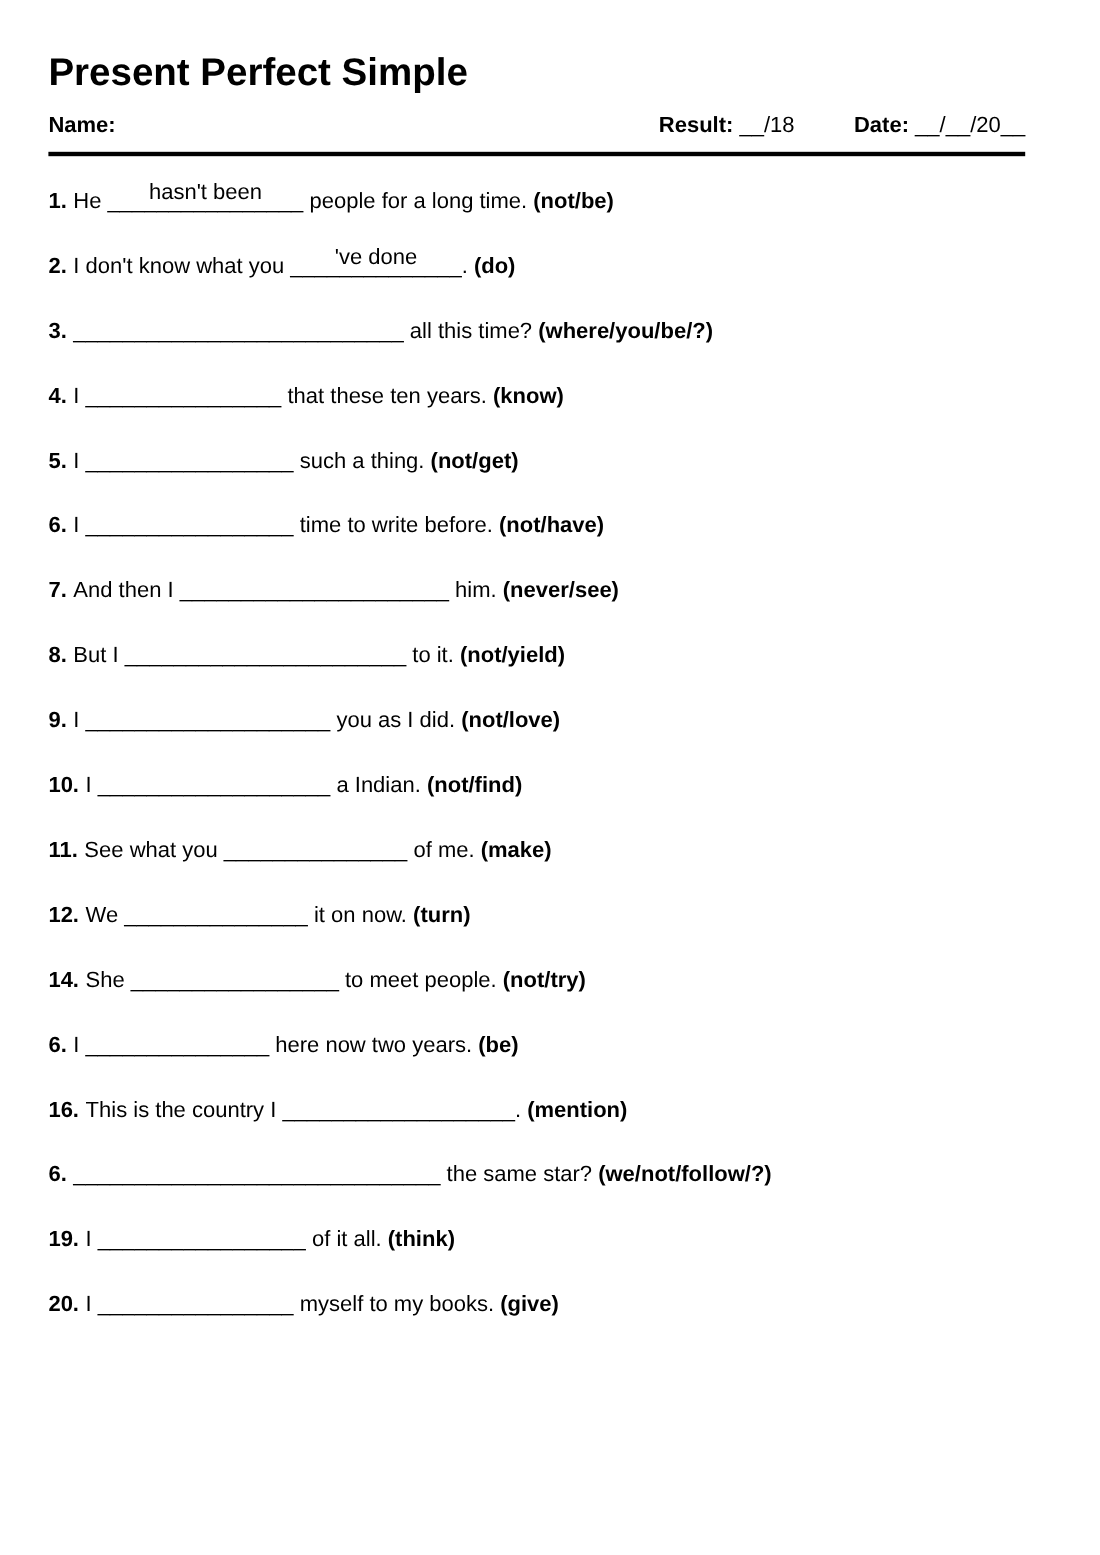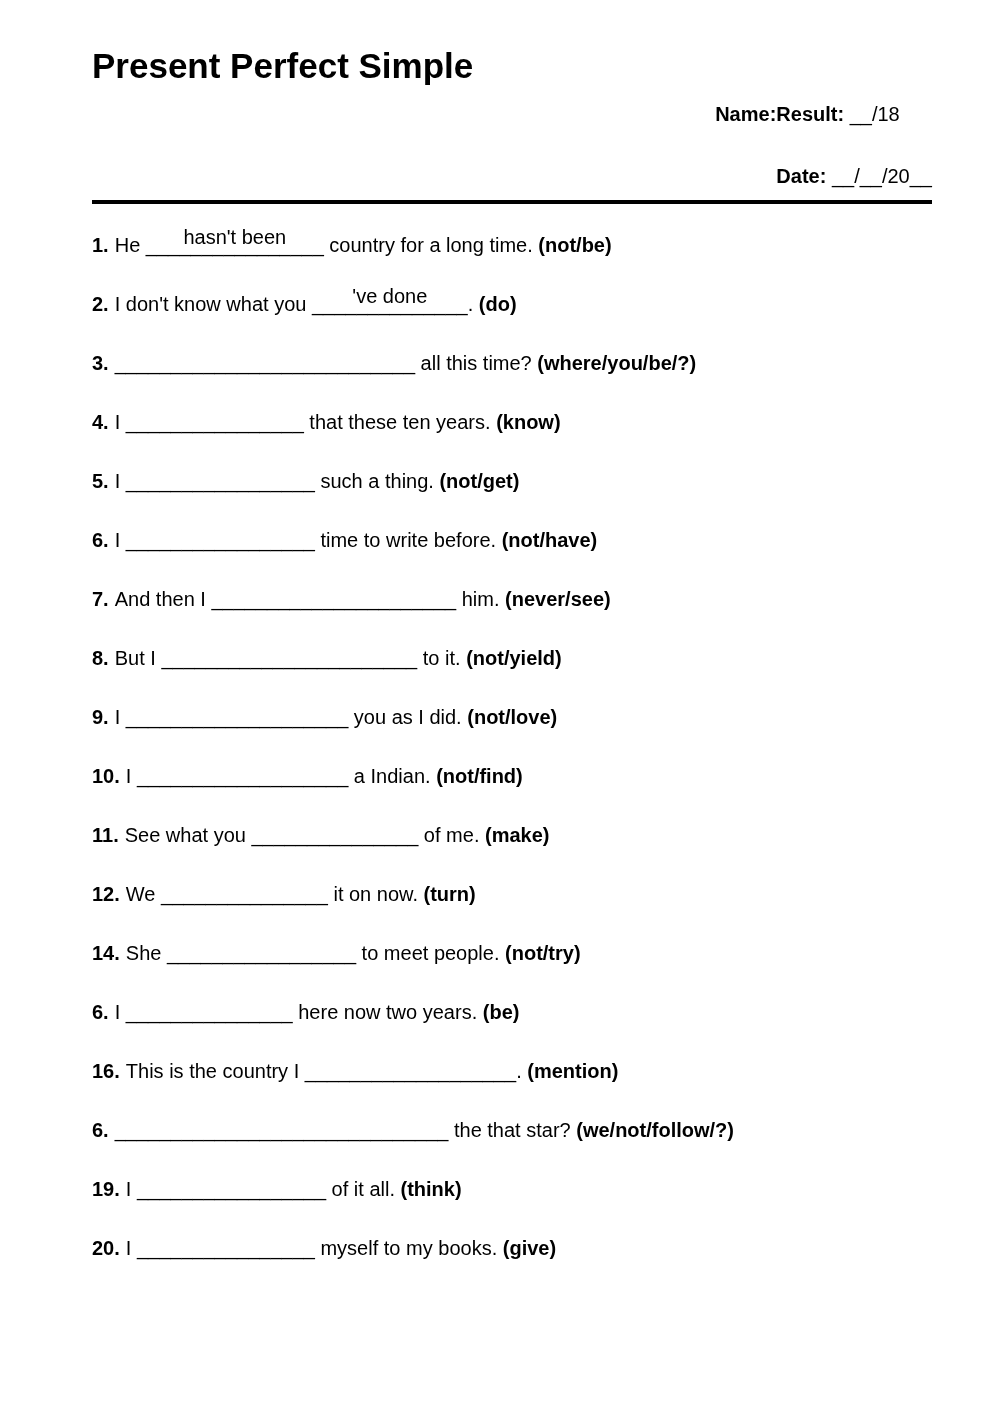--- a/index.html
+++ b/index.html
@@ -6,41 +6,40 @@
     margin: 0;
     padding: 0;
     background: #ffffff;
     color: #000000;
     font-family: "Liberation Sans", sans-serif;
   }
   .page {
     width: 1000px;
     height: 1414px;
     box-sizing: border-box;
-    padding: 46px 68px 0 92px;
+    padding: 46px 68px 0 44px;
     overflow: hidden;
     background: #ffffff;
   }
   .title {
     font-size: 35px;
     font-weight: bold;
     line-height: 1.15;
     margin: 0 0 16px 0;
   }
   .meta-row {
     display: flex;
-    justify-content: flex-end;
+    justify-content: space-between;
     align-items: baseline;
     font-size: 20px;
     line-height: 24px;
   }
   .meta-right {
     display: flex;
-    gap: 38px;
-    flex-direction: column;
+    gap: 54px;
   }
   .meta-label { font-weight: bold; }
   .meta-value { font-weight: normal; }
   .meta-pair { white-space: nowrap; }
   .divider {
     border: none;
     border-top: 4px solid #000;
     margin: 12px 0 0 0;
   }
   .questions {
@@ -85,21 +84,21 @@
     <span class="meta-label">Name:</span>
     <span class="meta-right">
       <span class="meta-pair"><span class="meta-label">Result:</span> <span class="meta-value">__/18</span></span>
       <span class="meta-pair"><span class="meta-label">Date:</span> <span class="meta-value">__/__/20__</span></span>
     </span>
   </div>
 
   <hr class="divider">
 
   <div class="questions">
-  <div class="q"><span class="qnum">1.</span><span class="qpre">He </span><span class="blank"><span class="uline">________________</span><span class="answer">hasn't been</span></span><span class="qpost"> country for a long time. </span><span class="hint">(not/be)</span></div>
+  <div class="q"><span class="qnum">1.</span><span class="qpre">He </span><span class="blank"><span class="uline">________________</span><span class="answer">hasn't been</span></span><span class="qpost"> people for a long time. </span><span class="hint">(not/be)</span></div>
 
   <div class="q"><span class="qnum">2.</span><span class="qpre">I don't know what you </span><span class="blank"><span class="uline">______________</span><span class="answer">'ve done</span></span><span class="qpost">. </span><span class="hint">(do)</span></div>
 
   <div class="q"><span class="qnum">3.</span><span class="qpre"></span><span class="blank"><span class="uline">___________________________</span></span><span class="qpost"> all this time? </span><span class="hint">(where/you/be/?)</span></div>
 
   <div class="q"><span class="qnum">4.</span><span class="qpre">I </span><span class="blank"><span class="uline">________________</span></span><span class="qpost"> that these ten years. </span><span class="hint">(know)</span></div>
 
   <div class="q"><span class="qnum">5.</span><span class="qpre">I </span><span class="blank"><span class="uline">_________________</span></span><span class="qpost"> such a thing. </span><span class="hint">(not/get)</span></div>
 
   <div class="q"><span class="qnum">6.</span><span class="qpre">I </span><span class="blank"><span class="uline">_________________</span></span><span class="qpost"> time to write before. </span><span class="hint">(not/have)</span></div>
@@ -116,21 +115,21 @@
 
   <div class="q"><span class="qnum">12.</span><span class="qpre">We </span><span class="blank"><span class="uline">_______________</span></span><span class="qpost"> it on now. </span><span class="hint">(turn)</span></div>
 
 
   <div class="q"><span class="qnum">14.</span><span class="qpre">She </span><span class="blank"><span class="uline">_________________</span></span><span class="qpost"> to meet people. </span><span class="hint">(not/try)</span></div>
 
   <div class="q"><span class="qnum">6.</span><span class="qpre">I </span><span class="blank"><span class="uline">_______________</span></span><span class="qpost"> here now two years. </span><span class="hint">(be)</span></div>
 
   <div class="q"><span class="qnum">16.</span><span class="qpre">This is the country I </span><span class="blank"><span class="uline">___________________</span></span><span class="qpost">. </span><span class="hint">(mention)</span></div>
 
-  <div class="q"><span class="qnum">6.</span><span class="qpre"></span><span class="blank"><span class="uline">______________________________</span></span><span class="qpost"> the that star? </span><span class="hint">(we/not/follow/?)</span></div>
+  <div class="q"><span class="qnum">6.</span><span class="qpre"></span><span class="blank"><span class="uline">______________________________</span></span><span class="qpost"> the same star? </span><span class="hint">(we/not/follow/?)</span></div>
 
 
   <div class="q"><span class="qnum">19.</span><span class="qpre">I </span><span class="blank"><span class="uline">_________________</span></span><span class="qpost"> of it all. </span><span class="hint">(think)</span></div>
 
   <div class="q"><span class="qnum">20.</span><span class="qpre">I </span><span class="blank"><span class="uline">________________</span></span><span class="qpost"> myself to my books. </span><span class="hint">(give)</span></div>
 </div>
 
 </div>
 
 </body></html>

